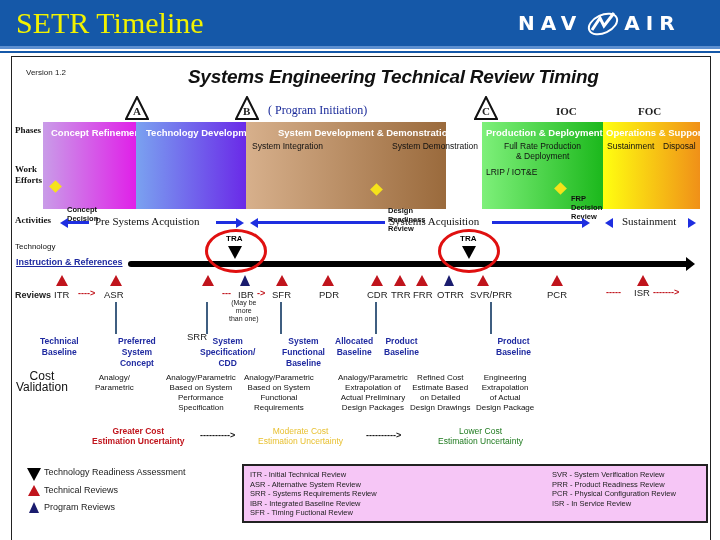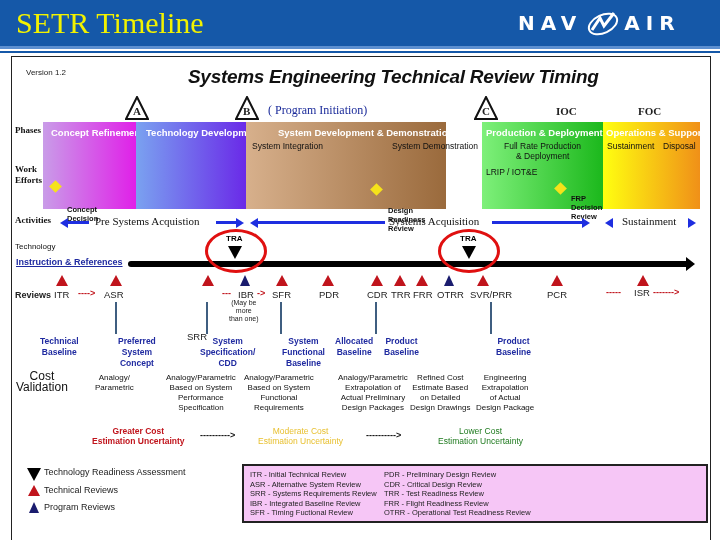--- a/index.html
+++ b/index.html
@@ -215,16 +215,16 @@
 <div class="abs legend-text" style="left:44px;top:467px;">Technology Readiness Assessment</div>
 <div class="abs tri-red" style="left:28px;top:485px;"></div>
 <div class="abs legend-text" style="left:44px;top:485px;">Technical Reviews</div>
 <div class="abs tri-blue" style="left:29px;top:502px;"></div>
 <div class="abs legend-text" style="left:44px;top:502px;">Program Reviews</div>
 
 <div class="acr-box">
   <div class="acr" style="left:6px;top:4px;">
     <span>ITR -  Initial Technical Review</span><br><span>ASR - Alternative System Review</span><br><span>SRR - Systems Requirements Review</span><br><span>IBR - Integrated Baseline Review</span><br><span>SFR - Timing Fuctional Review</span>
   </div>
-  <div class="acr" style="left:140px;top:4px;">
-    <span>PDR - Preliminary Design Review</span><br><span>CDR - Critical Design Review</span><br><span>TRR - Test Readiness Review</span><br><span>FRR - Flight Readiness Review</span><br><span>OTRR - Operational Test Readiness Review</span>
+  <div class="acr" style="left:308px;top:4px;">
+    <span>SVR - System Verification Review</span><br><span>PRR - Product Readiness Review</span><br><span>PCR - Physical Configuration Review</span><br><span>ISR - In Service Review</span>
   </div>
 </div>
 
 </body></html>

